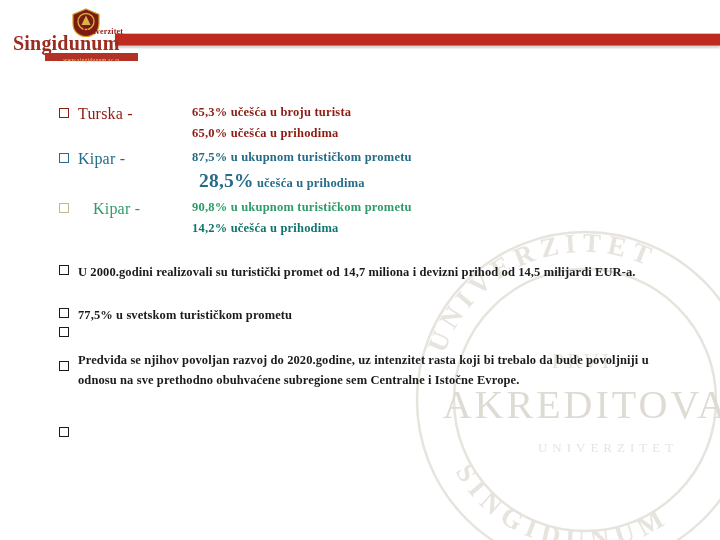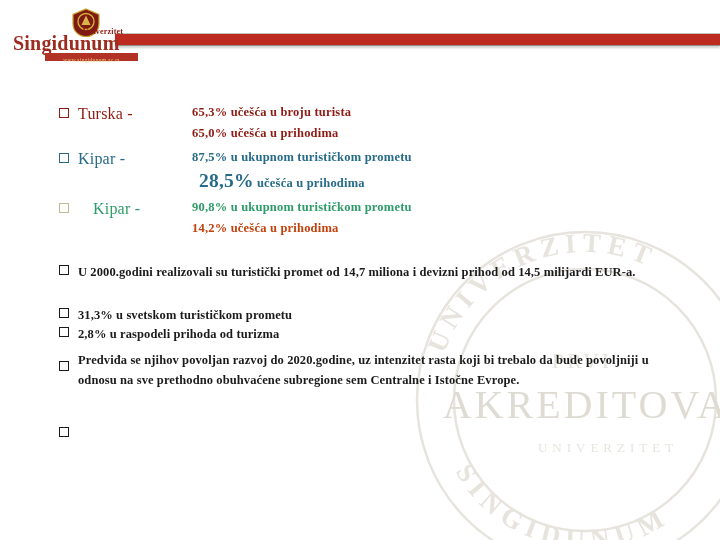--- a/index.html
+++ b/index.html
@@ -111,29 +111,28 @@
   <span class="cstat" style="top: 126px; color: rgb(142, 27, 18);">65,0% učešća u prihodima</span>
 
   <span class="cbul" style="top: 153px; border-color: rgb(38, 107, 136);"></span>
   <span class="clabel" style="top: 150px; color: rgb(38, 107, 136);">Kipar -</span>
   <span class="cstat" style="top: 150px; color: rgb(38, 107, 136);">87,5% u ukupnom turističkom prometu</span>
   <span class="cstat" style="top: 170px; color: rgb(38, 107, 136); margin-left: 7px;"><span class="big">28,5%</span><span class="rest"> učešća u prihodima</span></span>
 
   <span class="cbul" style="top: 203px; border-color: rgb(195, 185, 143);"></span>
   <span class="clabel" style="top: 200px; color: rgb(46, 156, 104); margin-left: 15px;">Kipar -</span>
   <span class="cstat" style="top: 200px; color: rgb(46, 156, 104);">90,8% u ukupnom turističkom prometu</span>
-  <span class="cstat" style="top: 221px; color: #c2410c;">14,2% učešća u prihodima</span>
+  <span class="cstat" style="top: 221px; color: #0f766e;">14,2% učešća u prihodima</span>
 
   <span class="fbul" style="top:265px"></span>
   <p class="fact" style="top:262px; width:644px">U 2000.godini realizovali su turistički promet od 14,7 miliona i devizni prihod od 14,5 milijardi EUR-a.</p>
 
   <span class="fbul" style="top:308px"></span>
-  <p class="fact" style="top:305px">31,3% u svetskom turističkom prometu</p>
+  <p class="fact" style="top:305px">77,5% u svetskom turističkom prometu</p>
 
   <span class="fbul" style="top:327px"></span>
-  <p class="fact" style="top:324px">2,8% u raspodeli prihoda od turizma</p>
 
   <span class="fbul" style="top:361px"></span>
   <p class="fact" style="top:350px; width:578px">Predviđa se njihov povoljan razvoj do 2020.godine, uz intenzitet rasta koji bi trebalo da bude povoljniji u odnosu na sve prethodno obuhvaćene subregione sem Centralne i Istočne Evrope.</p>
 
   <span class="fbul" style="top:427px"></span>
 
 </div>
 
 </body></html>

